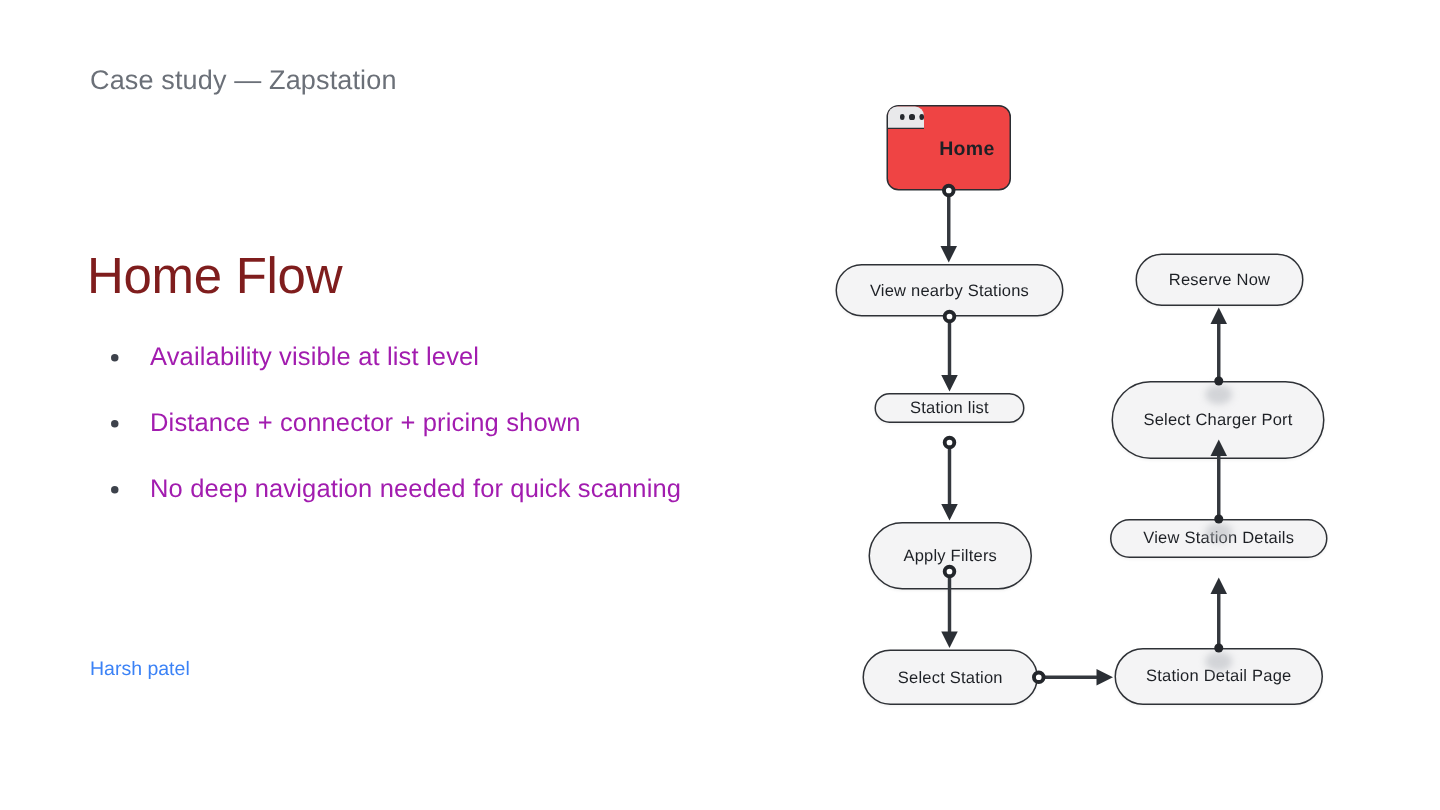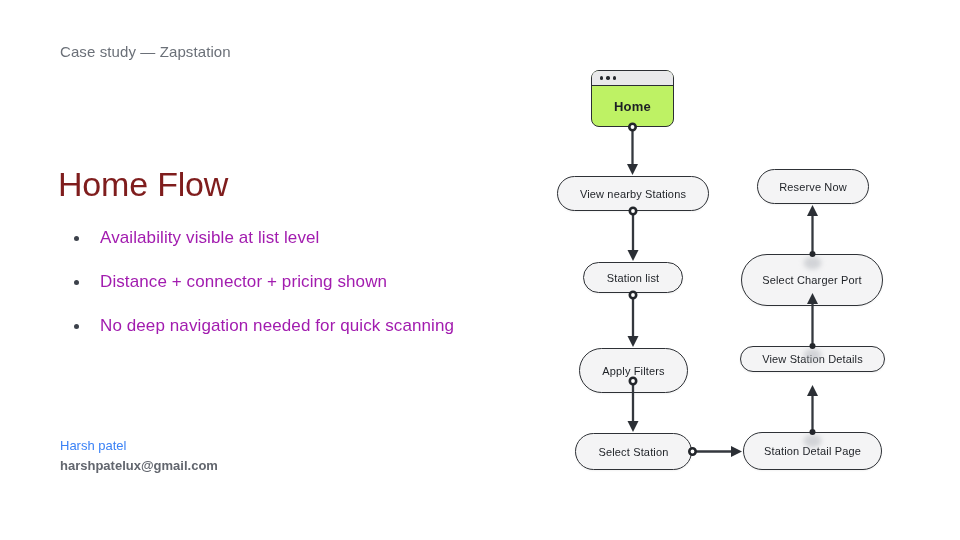--- a/index.html
+++ b/index.html
@@ -7,21 +7,21 @@
     width:960px;height:540px;position:relative;overflow:hidden;
     background:#ffffff;
     font-family:"Liberation Sans", sans-serif;
     -webkit-font-smoothing:antialiased;
   }
   .abs{position:absolute;}
 
   
   .eyebrow{
     left:60px;top:43px;
-    font-size:15px;color:#6b7078;letter-spacing:0.1px;
+    font-size:18px;color:#6b7078;letter-spacing:0.1px;
   }
   .title{
     left:58px;top:165px;
     font-size:34px;font-weight:500;color:#7f1d1d;letter-spacing:-0.2px;
   }
   .bullets{left:60px;top:227px;width:480px;}
   .bullet-item{
     position:absolute;left:0;display:flex;align-items:center;height:22px;
     font-size:17px;color:#a21caf;letter-spacing:0.1px;white-space:nowrap;
   }
@@ -38,33 +38,33 @@
 
   
   .node{z-index:1;}
   .pill{
     display:flex;align-items:center;justify-content:center;
     background:#f4f4f5;border:1.6px solid #2e3136;border-radius:999px;
     font-size:11px;color:#1d2025;letter-spacing:0.15px;white-space:nowrap;
     box-sizing:border-box;box-shadow:0 1px 2px rgba(0,0,0,0.05);
   }
   #node-view-nearby-stations{left:557px;top:176px;width:152px;height:35px;}
-  #node-station-list       {left:583px;top:262px;width:100px;height:31px;}
+  #node-station-list       {left:583px;top:262px;width:100px;height:20px;}
   #node-apply-filters      {left:579px;top:348px;width:109px;height:45px;}
   #node-select-station     {left:575px;top:433px;width:117px;height:37px;}
   #node-station-detail-page{left:743px;top:432px;width:139px;height:38px;}
   #node-view-station-details{left:740px;top:346px;width:145px;height:26px;}
   #node-select-charger-port{left:741px;top:254px;width:142px;height:52px;}
   #node-reserve-now        {left:757px;top:169px;width:112px;height:35px;}
 
   
   .browser{
     left:591px;top:70px;width:83px;height:57px;box-sizing:border-box;
-    background:#bef264;border:1.7px solid #2b2e33;border-radius:8px;
-    display:flex;flex-direction:column;
+    background:#ef4444;border:1.7px solid #2b2e33;border-radius:8px;
+    display:flex;flex-direction:row;
   }
   .browser-bar{
     height:14px;flex:0 0 auto;background:#e9e9eb;
     border-bottom:1.7px solid #2b2e33;border-radius:6px 6px 0 0;
     display:flex;align-items:center;padding-left:8px;gap:3px;
   }
   .browser-bar .dot{width:3.4px;height:3.4px;border-radius:50%;background:#26292e;}
   .browser-body{
     flex:1;display:flex;align-items:center;justify-content:center;
     font-size:13px;font-weight:700;color:#1d2025;letter-spacing:0.2px;
@@ -90,21 +90,20 @@
     <span>Distance + connector + pricing shown</span>
   </div>
   <div class="bullet-item">
     <span class="bullet-dot"></span>
     <span>No deep navigation needed for quick scanning</span>
   </div>
 </div>
 
 <div class="abs footer">
   <div class="footer-name">Harsh patel</div>
-  <div class="footer-email">harshpatelux@gmail.com</div>
 </div>
 
 <div class="abs node browser">
   <div class="browser-bar">
     <span class="dot"></span>
     <span class="dot"></span>
     <span class="dot"></span>
   </div>
   <div class="browser-body">Home</div>
 </div>

